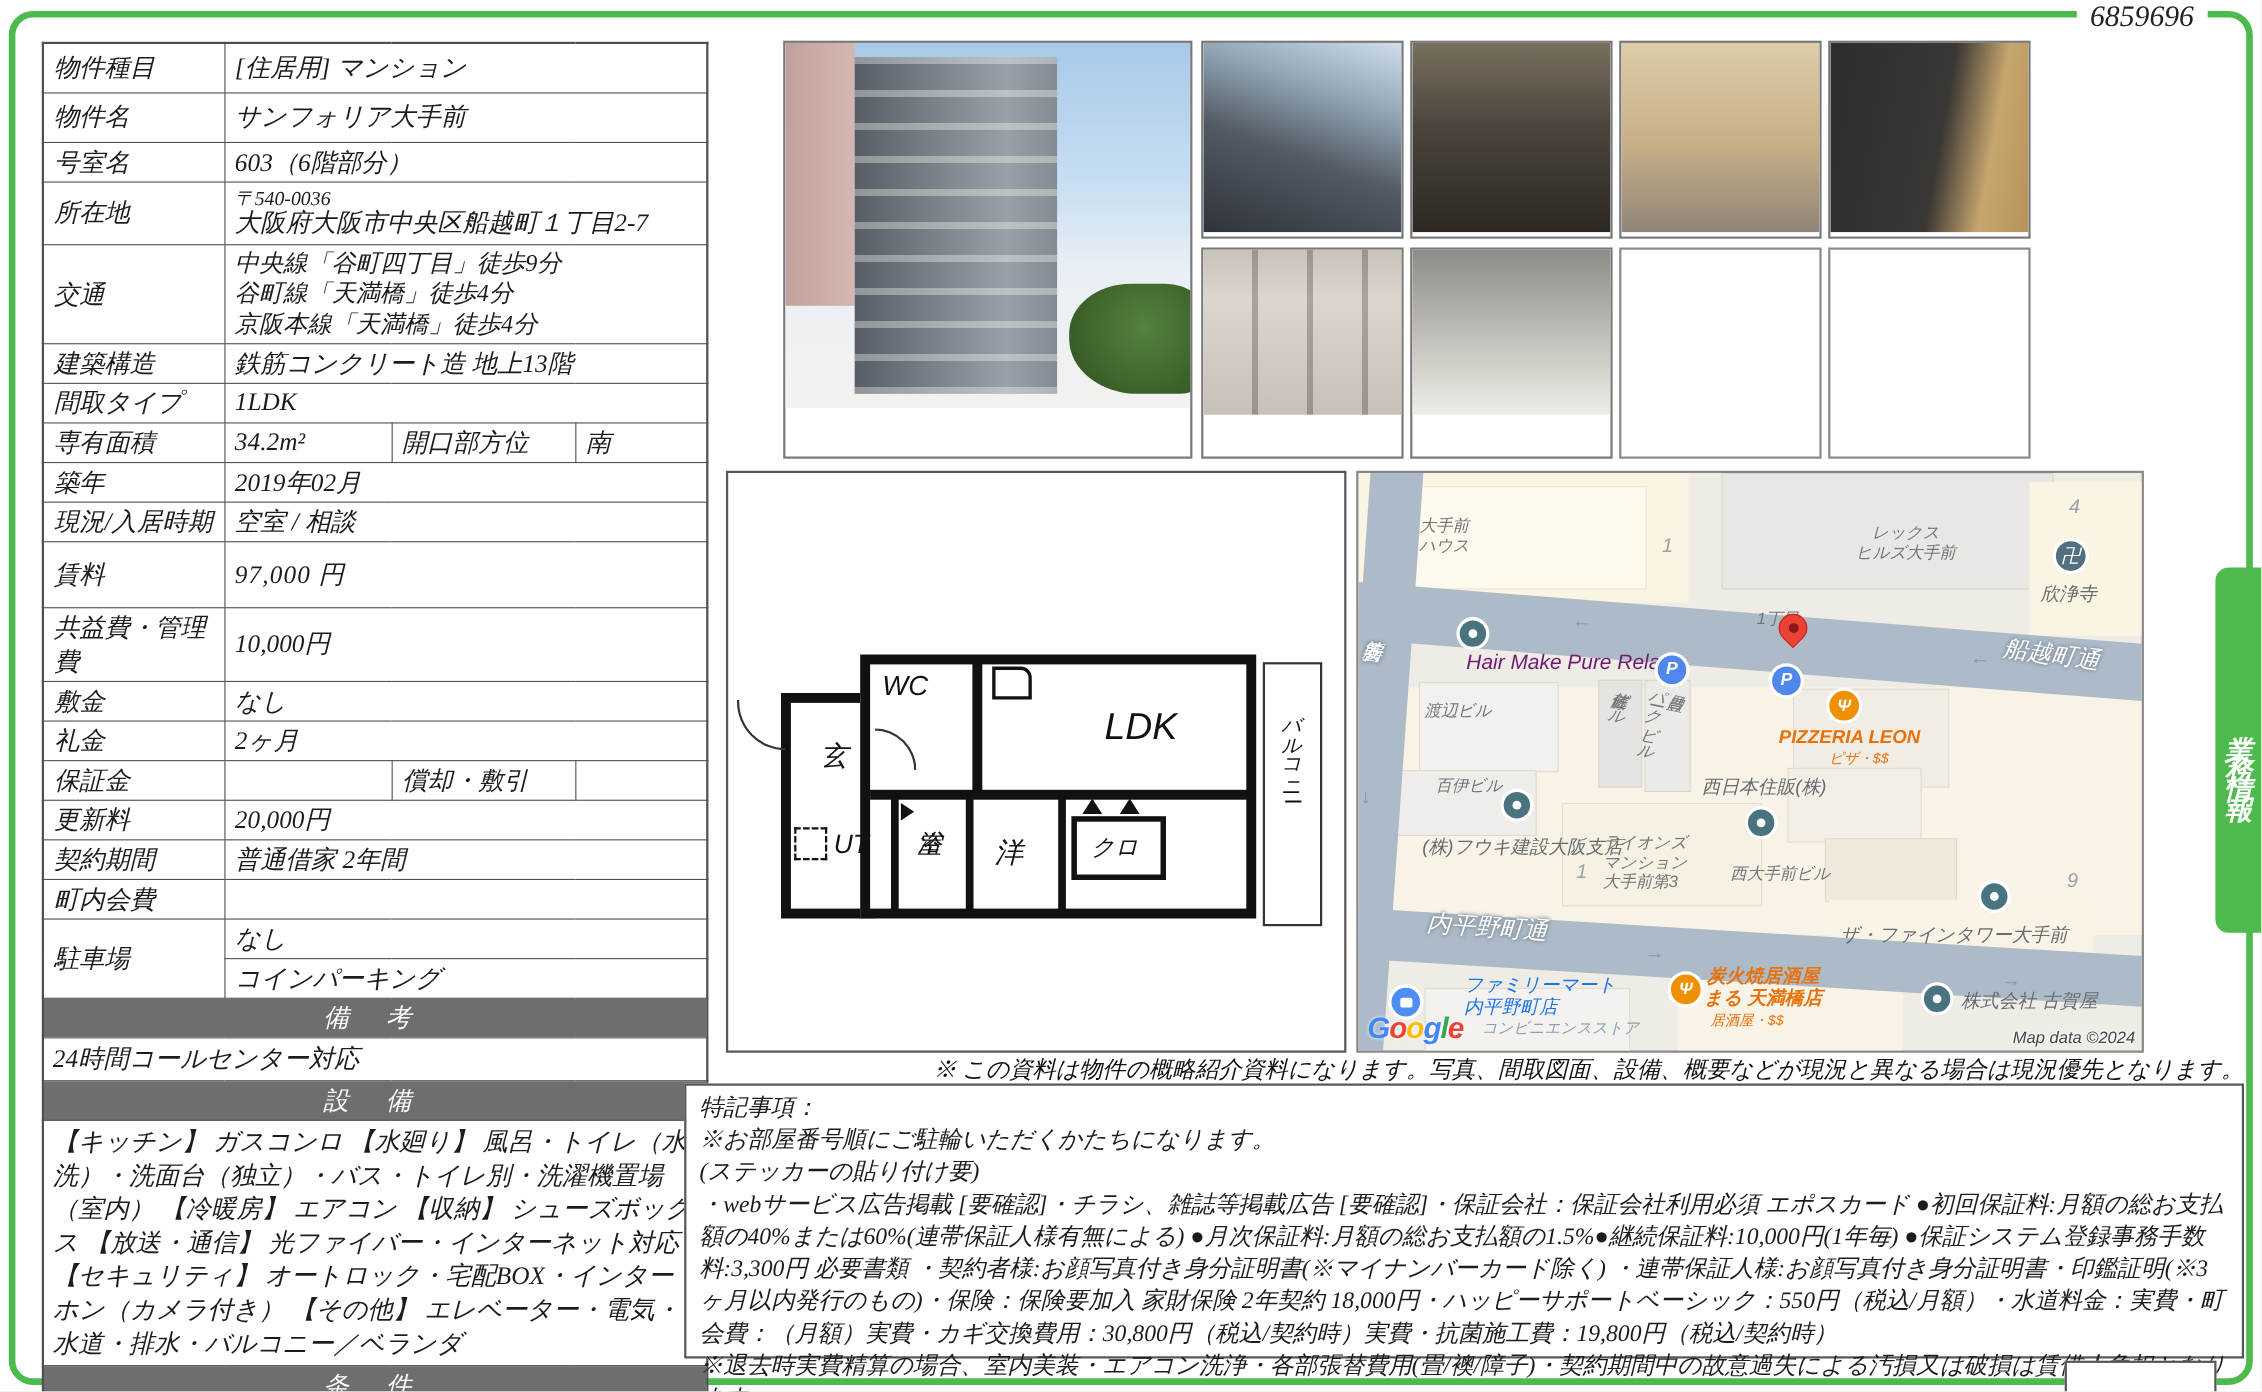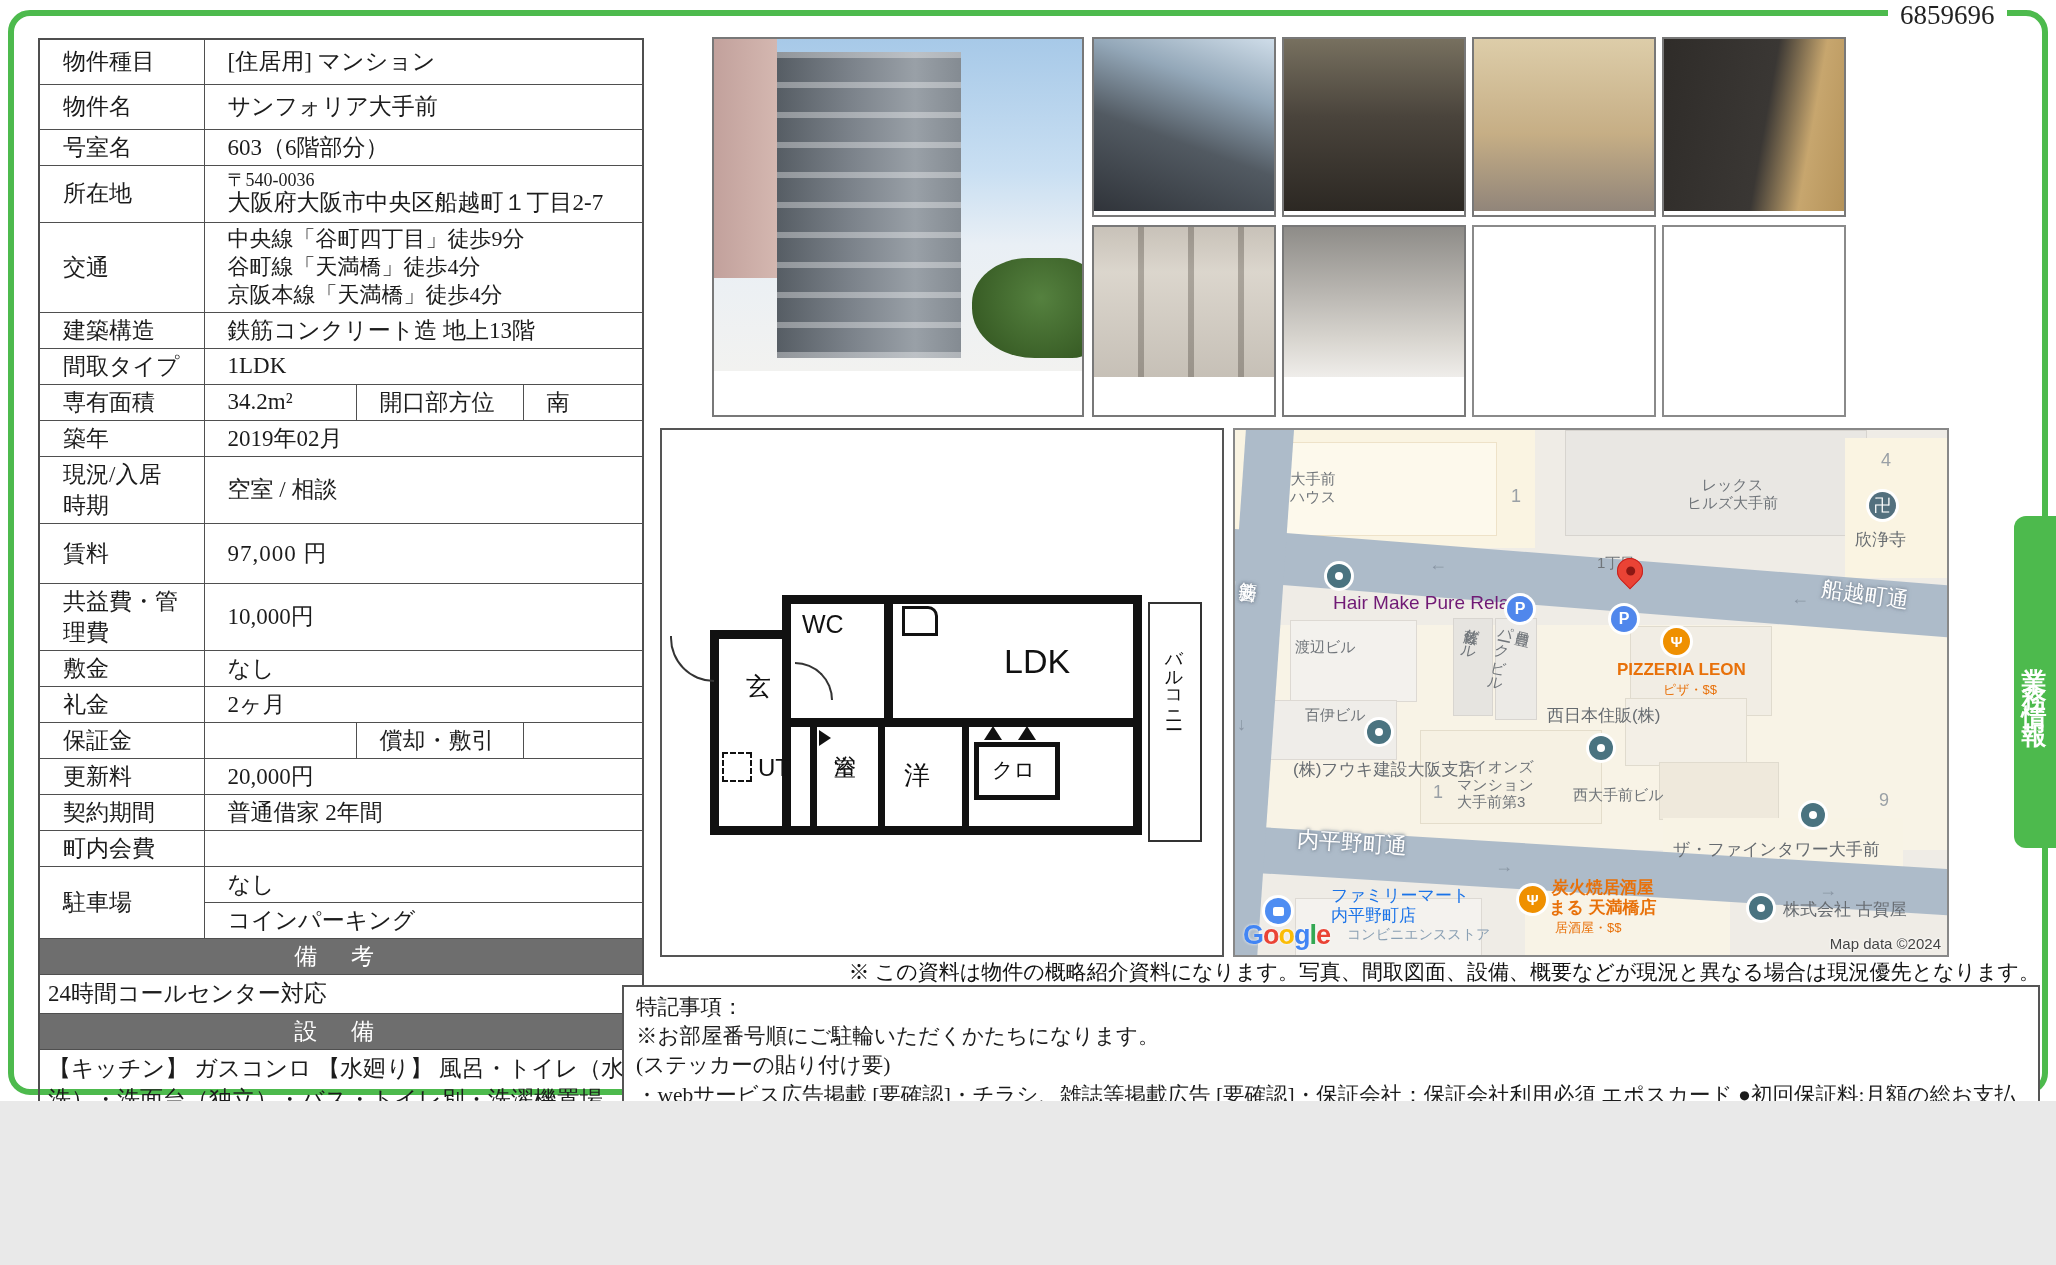--- a/index.html
+++ b/index.html
@@ -1,27 +1,27 @@
 <!DOCTYPE html>
 <html><head>
 <meta charset="utf-8">
 <style>
   html,body{margin:0;padding:0;background:#e9e9e9;}
-  #page{position:relative;width:2056px;height:1101px;background:#fff;overflow:hidden;
-        font-family:"Liberation Serif","DejaVu Serif",serif;color:#1c1c1c;}
+  #page{position:relative;width:2056px;height:1265px;background:#fff;overflow:hidden;
+        font-family:"Liberation Serif","DejaVu Serif",serif;color:#1c1c1c;font-style:italic;}
 
   
   #green-frame{position:absolute;left:8px;top:10px;right:8px;bottom:6px;
 :border 6px solid #4dba4d;border:6px solid #4dba4d;border-radius:22px;pointer-events:none;}
   #doc-id{position:absolute;left:1888px;top:0px;background:#fff;padding:0 12px;
           font-size:27px;color:#222;z-index:5;}
 
   
   #prop-table{position:absolute;left:38px;top:38px;border-collapse:collapse;table-layout:fixed;}
-  #prop-table td{border:1px solid #4f4f4f;padding:2px 23px;font-size:23px;vertical-align:middle;
+  #prop-table td{border:1px solid #4f4f4f;padding:2px 9px;font-size:23px;vertical-align:middle;
                  overflow:hidden;}
   #prop-table{border:2px solid #4f4f4f;}
   td.lbl{font-size:24px;}
   tr.r45{height:45px}tr.r33{height:33px}tr.r57{height:57px}tr.r90{height:90px}
   tr.r34{height:34px}tr.r60{height:60px}tr.r35{height:35px}tr.r28{height:28px}
   tr.r32{height:32px}tr.r100{height:100px}
   .big{font-size:26px;}
   .zip{font-size:18px;line-height:1.05;display:block;}
   .addr{display:block;font-size:23px;line-height:1.1;}
   .acc{display:block;font-size:22px;line-height:1.28;}

